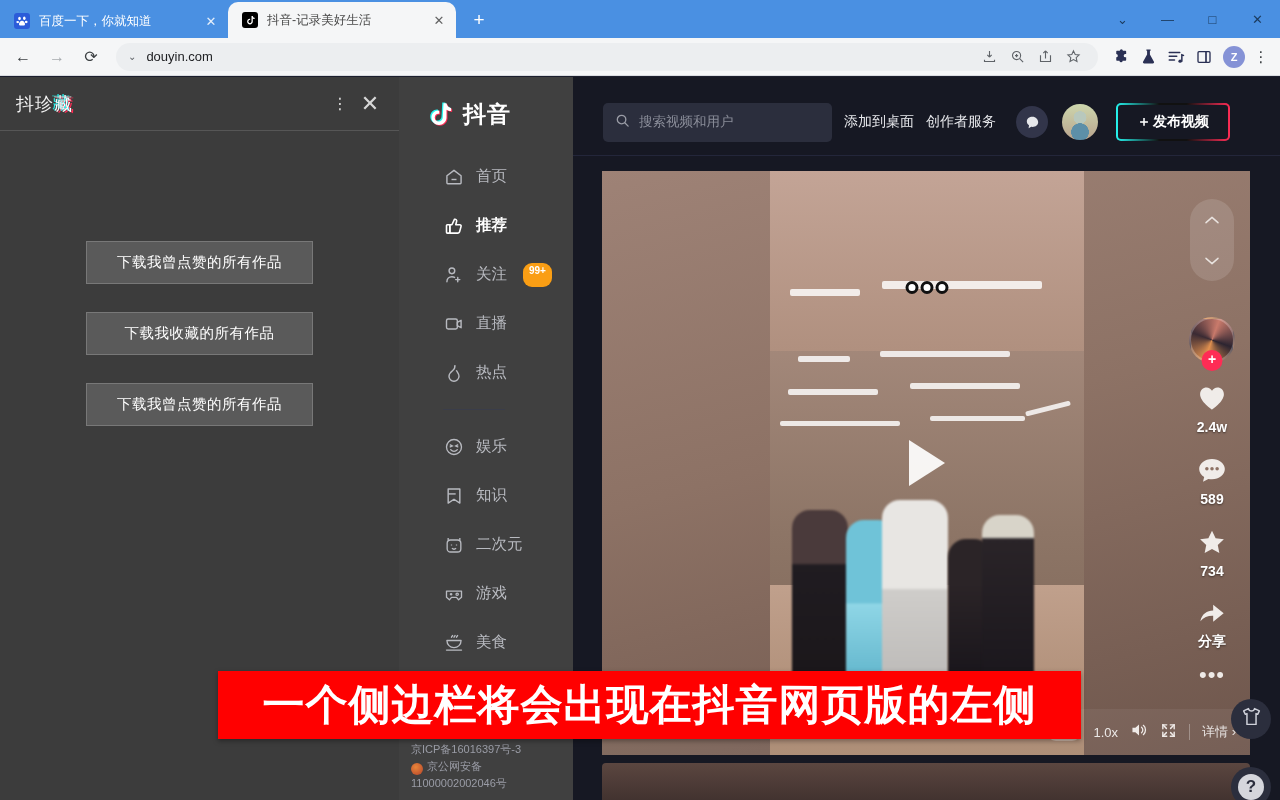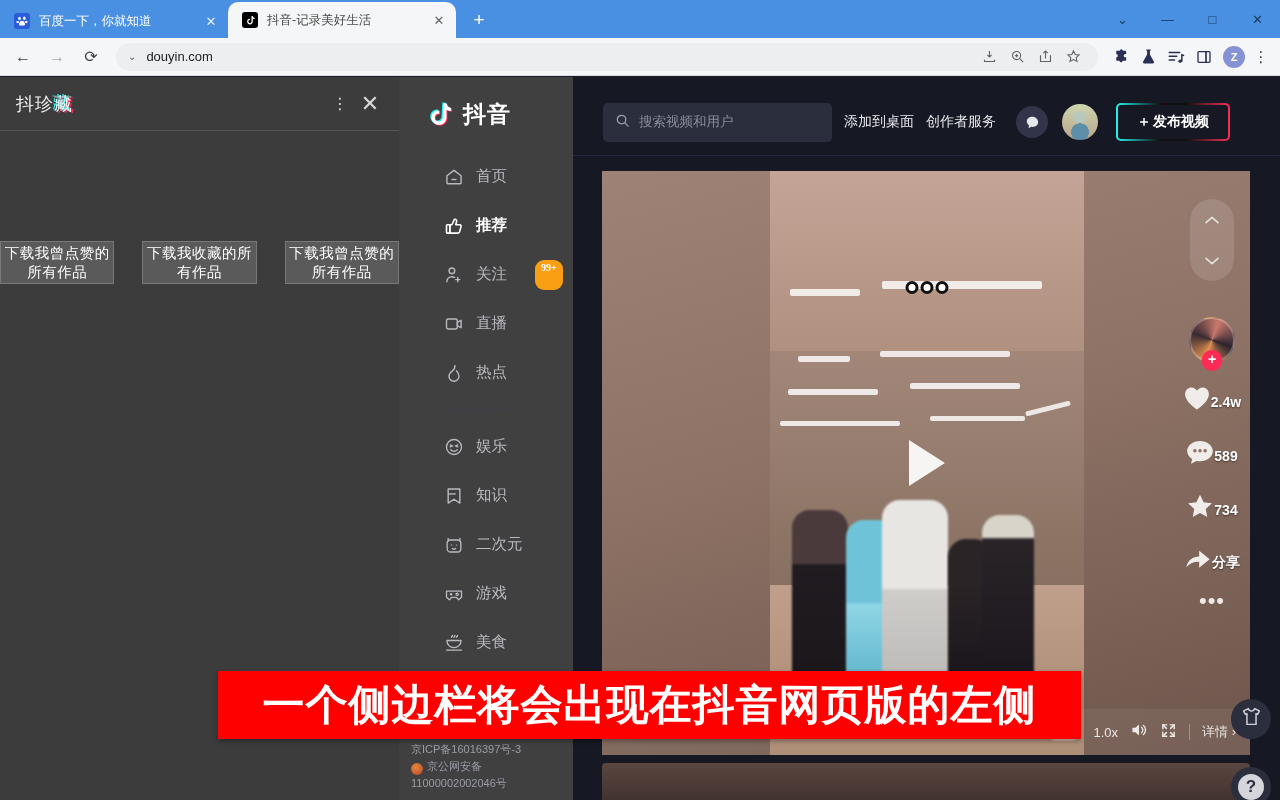--- a/index.html
+++ b/index.html
@@ -106,21 +106,21 @@
   }
   .ext-title .glitch {
     color: #ffffff;
     text-shadow: -2px -1px 0 #25f4ee, 2px 1px 0 #fe2c55;
   }
   .ext-hdr-btn {
     width: 30px; height: 30px; display: flex; align-items: center; justify-content: center;
     color: #d8d8d8; font-size: 16px;
   }
   .ext-hdr-btn.close { font-size: 22px; font-weight: 300; }
-  .ext-body { padding-top: 110px; display: flex; flex-direction: row; align-items: center; gap: 28px; }
+  .ext-body { padding-top: 110px; display: flex; flex-direction: column; align-items: center; gap: 28px; }
   .ext-action-btn {
     width: 227px; height: 43px;
     background: #5a5a5a; color: #ffffff;
     border: 1px solid #787878;
     font-size: 14.5px; font-family: inherit;
     display: flex; align-items: center; justify-content: center;
     letter-spacing: .5px;
   }
 
   
@@ -135,21 +135,21 @@
   .dy-logo-text { font-size: 23px; color: #fff; font-weight: bold; letter-spacing: 1px; }
   .dy-nav { margin-top: 22px; }
   .dy-item {
     height: 49px; display: flex; align-items: center; gap: 12px;
     padding-left: 44px; color: #b8bac0; font-size: 15.5px;
   }
   .dy-item.active { color: #ffffff; font-weight: bold; }
   .dy-icon { width: 21px; height: 21px; flex: 0 0 21px; display: flex; align-items: center; justify-content: center; }
   .dy-badge {
     background: #fa9e14; color: #fff; font-size: 10px; font-weight: bold;
-    border-radius: 9px; padding: 1px 6px 16px; margin-left: 16px; line-height: 1.3; font-family: Liberation Serif, serif;
+    border-radius: 9px; padding: 1px 6px 10px; margin-left: 4px; line-height: 1.3;
   }
   .dy-divider { width: 62px; height: 1px; background: #3a3d4a; margin: 12px 0 12px 44px; }
   .dy-footer {
     position: absolute; left: 0; bottom: 8px; width: 174px;
     padding-left: 12px; color: #9a9ca6; font-size: 11px; line-height: 1.55;
   }
   .dy-footer-row { display: flex; align-items: flex-end; gap: 4px; }
   .gongan-badge {
     width: 12px; height: 12px; border-radius: 50%;
     background: radial-gradient(circle at 40% 35%, #e8863a, #b4432a);
@@ -231,21 +231,21 @@
   .rail-avatar {
     position: relative; margin-top: 36px; width: 46px; height: 46px; border-radius: 50%;
     background: conic-gradient(from 200deg, #e2914f, #3a2a33, #c97a6b, #2c2430, #e2914f);
     border: 2px solid rgba(255,255,255,.25);
   }
   .rail-plus {
     position: absolute; left: 50%; bottom: -10px; transform: translateX(-50%);
     width: 21px; height: 21px; border-radius: 50%; background: #fe2c55; color: #fff;
     font-size: 14px; line-height: 19px; text-align: center; font-weight: bold;
   }
-  .rail-item { margin-top: 22px; display: flex; flex-direction: row; align-items: center; color: #fff; }
+  .rail-item { margin-top: 22px; display: flex; flex-direction: column; align-items: center; color: #fff; }
   .rail-item .glyph { font-size: 27px; line-height: 30px; color: #f0ece9; }
   .rail-item .cnt { font-size: 14px; margin-top: 2px; font-weight: bold; text-shadow: 0 1px 2px rgba(0,0,0,.5); }
   .rail-more { margin-top: 18px; color: #efeae7; font-size: 22px; letter-spacing: 1px; line-height: 12px; }
 
   .player-bar {
     position: absolute; left: 0; bottom: 0; width: 648px; height: 46px;
     background: rgba(255,255,255,.06);
     display: flex; align-items: center; padding: 0 14px; gap: 12px;
     color: #efeae7; font-size: 13.5px;
   }

